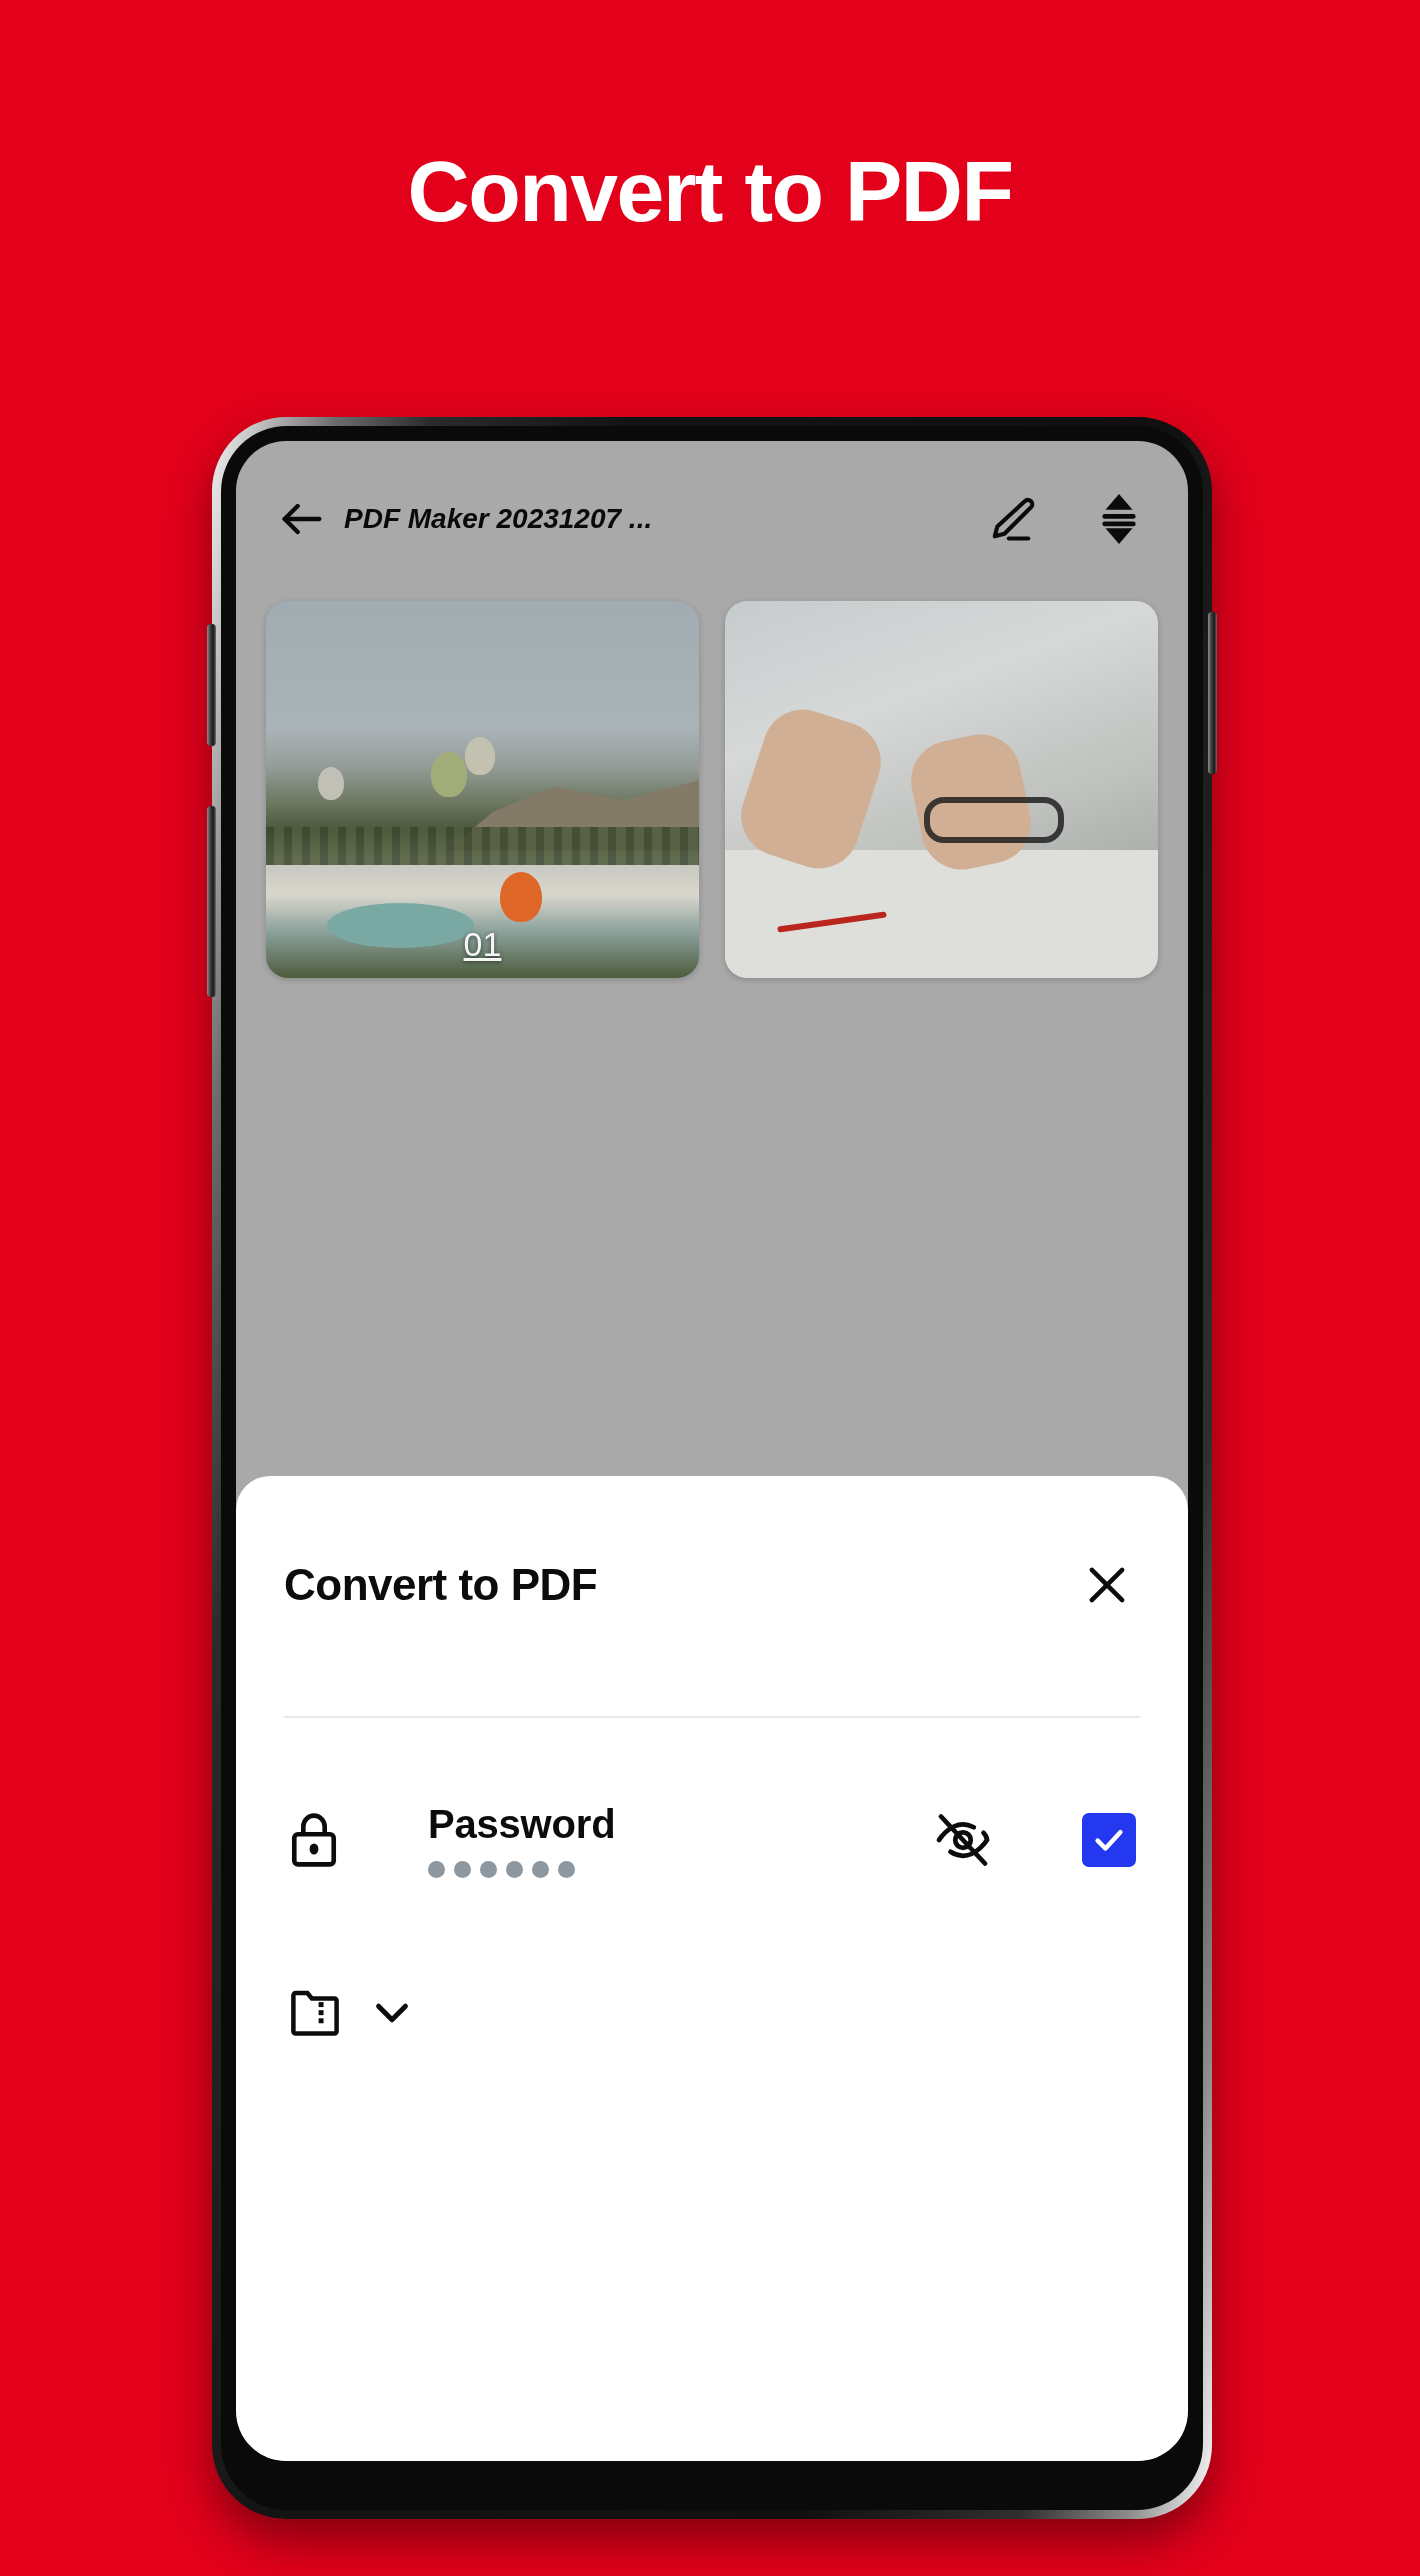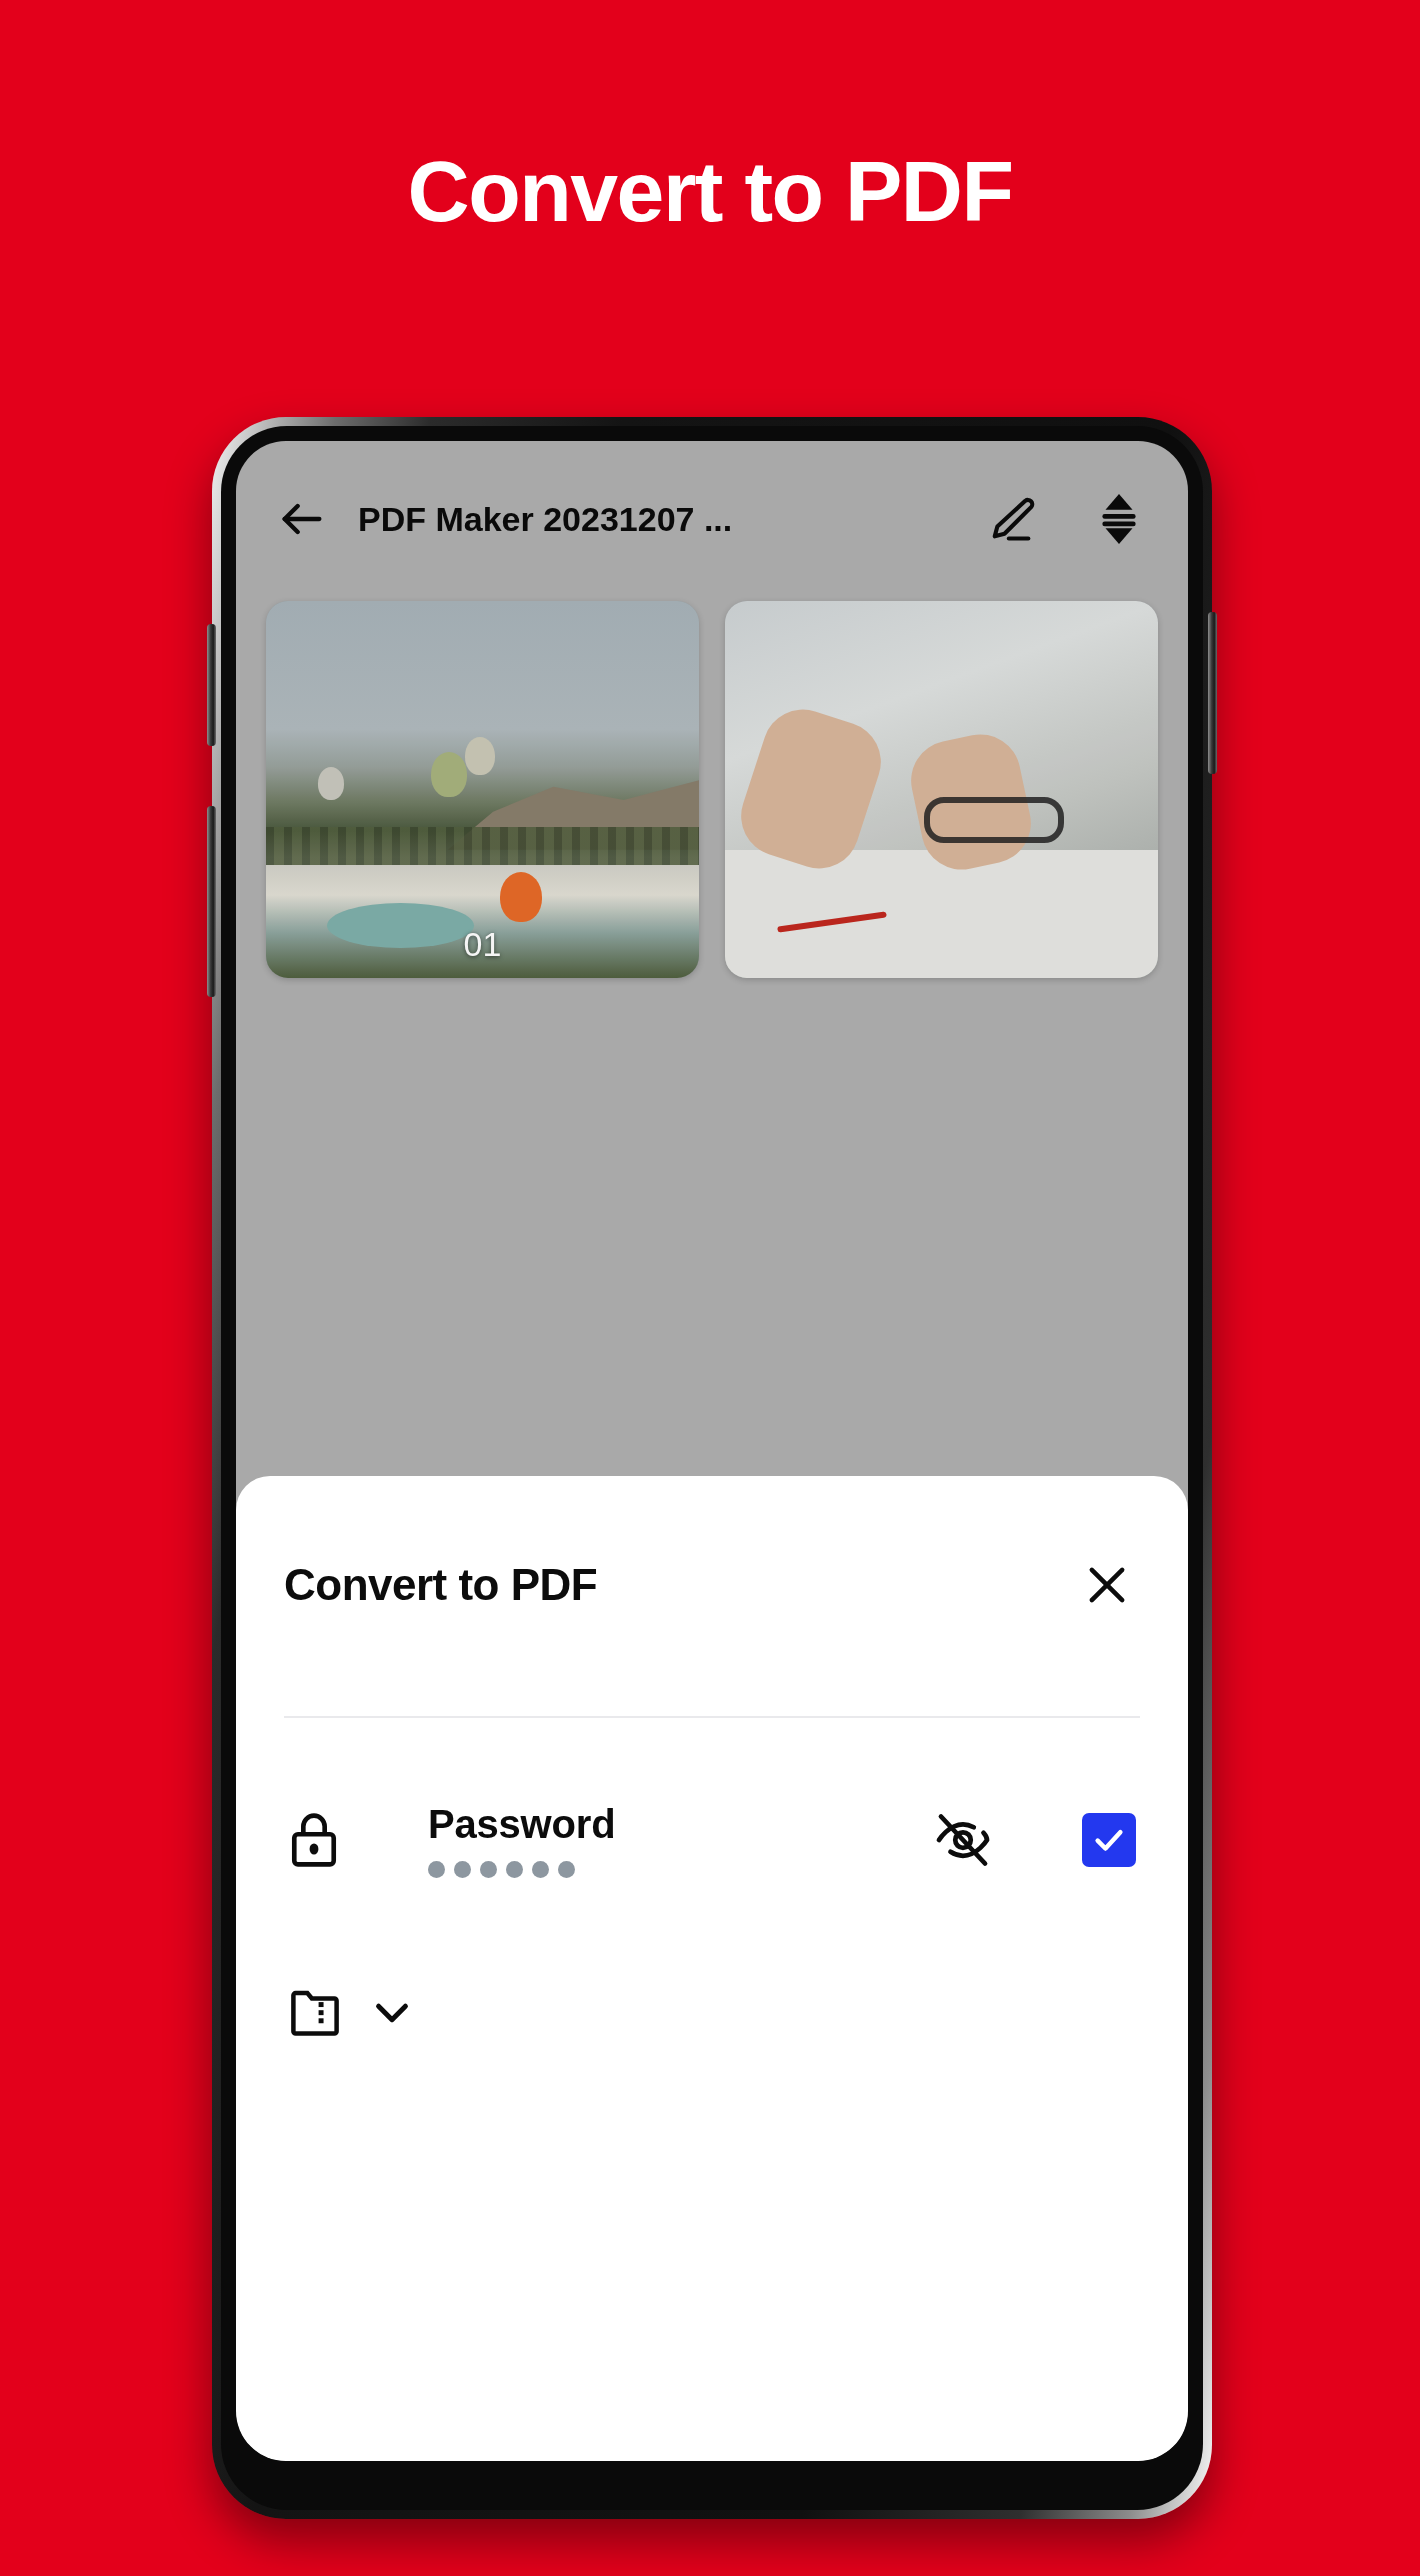--- a/index.html
+++ b/index.html
@@ -58,26 +58,27 @@
   .appbar {
     position: absolute; top: 0; left: 0; right: 0; height: 156px;
     display: flex; align-items: center;
     padding: 0 34px 0 30px;
     background: transparent;
   }
   .ic { display: flex; align-items: center; justify-content: center; }
   .ic-back { width: 72px; height: 72px; }
   .appbar-title {
     flex: 1;
-    margin-left: 20px;
-    font-size: 34px;
+    margin-left: 6px;
+    font-size: 28px;
     font-weight: 700;
     color: #0b0b0b;
     white-space: nowrap;
     overflow: hidden;
+    font-style: italic;
   }
   .ic-edit { width: 70px; height: 70px; margin-left: 10px; }
   .ic-sort { width: 70px; height: 70px; margin-left: 38px; }
 
   
   .grid {
     position: absolute;
     top: 160px; left: 28px; right: 28px; bottom: 0;
     display: grid;
     grid-template-columns: 1fr 1fr;
@@ -93,20 +94,21 @@
     box-shadow: 0 2px 6px rgba(0,0,0,.18);
   }
   .thumb-num {
     position: absolute;
     left: 0; right: 0; bottom: 14px;
     text-align: center;
     color: #fff;
     font-size: 34px;
     font-weight: 400;
     text-shadow: 0 1px 4px rgba(0,0,0,.55);
+    text-decoration: underline;
   }
 
   
   .sc-balloon { position: absolute; inset: 0; background:
       linear-gradient(180deg,#a8b4ba 0%,#b1bbbf 34%,#9aa39e 44%,#6f7b62 54%,#4c5a3f 61%,#cfcec6 68%,#e2e0d6 78%,#8fa6a0 88%,#51603f 100%); }
   .bal { position: absolute; border-radius: 50% 50% 46% 46%; }
   .bal-a { left: 12%; top: 44%; width: 26px; height: 33px; background: #c9c8bf; }
   .bal-b { left: 38%; top: 40%; width: 36px; height: 45px; background: #a8b47e; }
   .bal-c { left: 46%; top: 36%; width: 30px; height: 38px; background: #cbc9b8; }
   .bal-d { left: 54%; top: 72%; width: 42px; height: 50px; background: #e86b28; }

